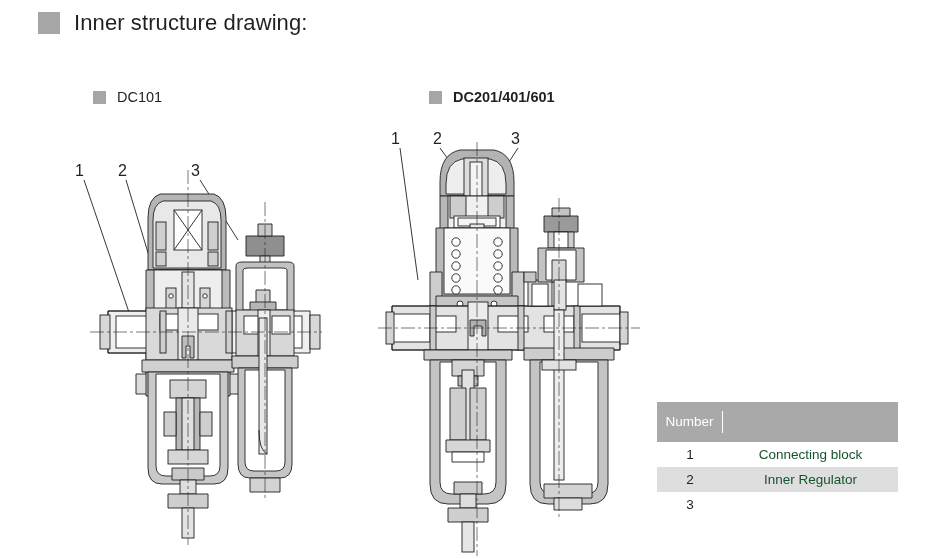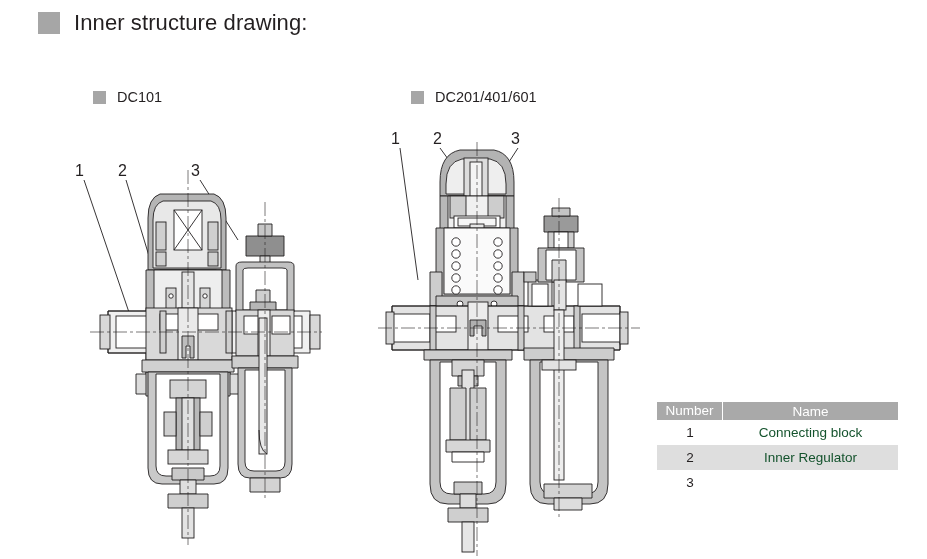--- a/index.html
+++ b/index.html
@@ -14,34 +14,34 @@
   .page{position:absolute;inset:0;}
 
   
   .title-row{position:absolute;left:14px;top:12px;display:flex;align-items:center;padding-left:24px;}
   .bullet-lg{width:22px;height:22px;background:#a6a6a6;display:block;}
   .title-text{margin-left:14px;font-size:22px;line-height:22px;color:#231f20;letter-spacing:.1px;font-weight:400;}
 
   
   .sub-label{position:absolute;display:flex;align-items:center;padding-left:43px;}
   .sub-label.one{left:50px;top:90px;}
-  .sub-label.two{left:368px;top:90px;}
+  .sub-label.two{left:386px;top:90px;font-weight:bold;}
   .bullet-sm{width:13px;height:13px;background:#a6a6a6;display:block;}
   .sub-text{margin-left:11px;font-size:14.5px;line-height:14px;color:#231f20;}
 
   
   .fig{position:absolute;}
   .fig.fig1{left:60px;top:150px;}
   .fig.fig2{left:378px;top:120px;}
   .fig svg{display:block;}
 
   
   .legend{position:absolute;left:657px;top:402px;width:241px;}
   .lrow{display:flex;height:25px;align-items:center;}
-  .lrow.head{background:#a9a9a9;height:18px;}
+  .lrow.head{background:#a9a9a9;height:40px;}
   .lrow.alt{background:#dedede;}
   .cnum{width:66px;text-align:center;font-size:13.5px;color:#231f20;}
   .cname{flex:1;text-align:center;font-size:13.5px;color:#14532d;}
   .lrow.head .cnum,.lrow.head .cname{color:#ffffff;font-size:13.5px;}
   .lrow.head .cnum{border-right:1.5px solid #ffffff;box-sizing:border-box;height:22px;line-height:22px;}
 
   
   .lead-num{font-size:16px;fill:#231f20;font-family:"Liberation Sans", sans-serif;}
 </style>
 </head>
@@ -313,21 +313,20 @@
 
     <text class="lead-num" x="13" y="24">1</text>
     <text class="lead-num" x="55" y="24">2</text>
     <text class="lead-num" x="133" y="24">3</text>
   </svg>
   </div>
 
   <div class="legend">
     <div class="lrow head">
       <div class="cnum">Number</div>
-      <div class="cname">Name</div>
     </div>
     <div class="lrow">
       <div class="cnum">1</div>
       <div class="cname">Connecting block</div>
     </div>
     <div class="lrow alt">
       <div class="cnum">2</div>
       <div class="cname">Inner Regulator</div>
     </div>
     <div class="lrow">

